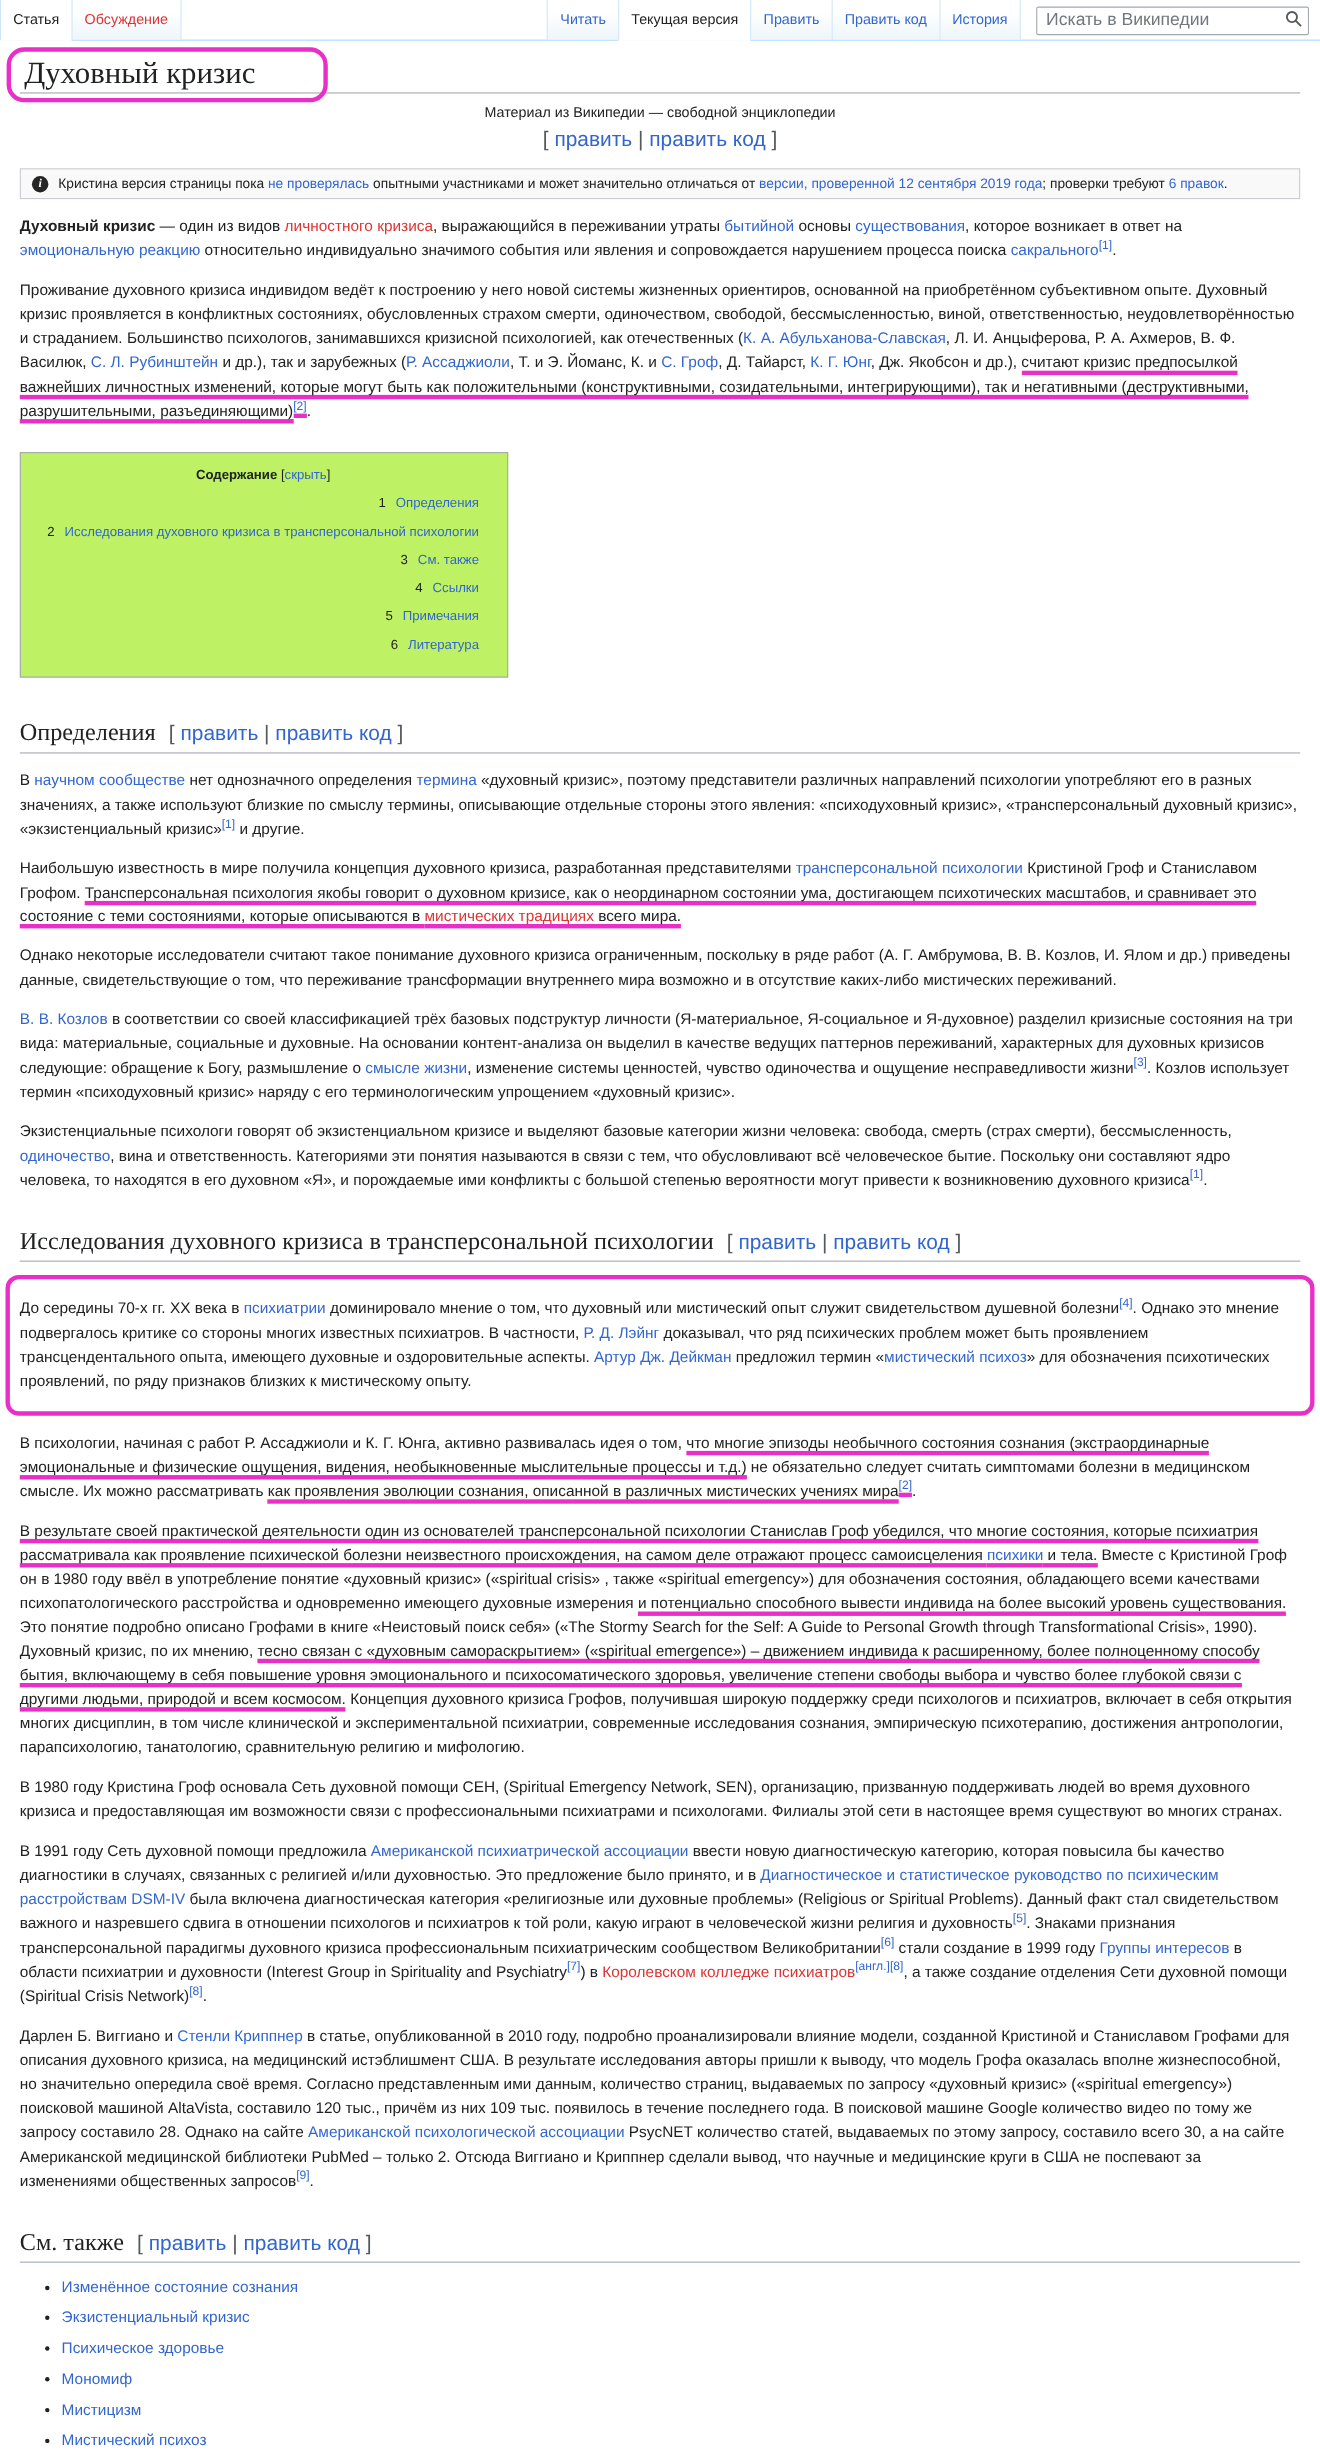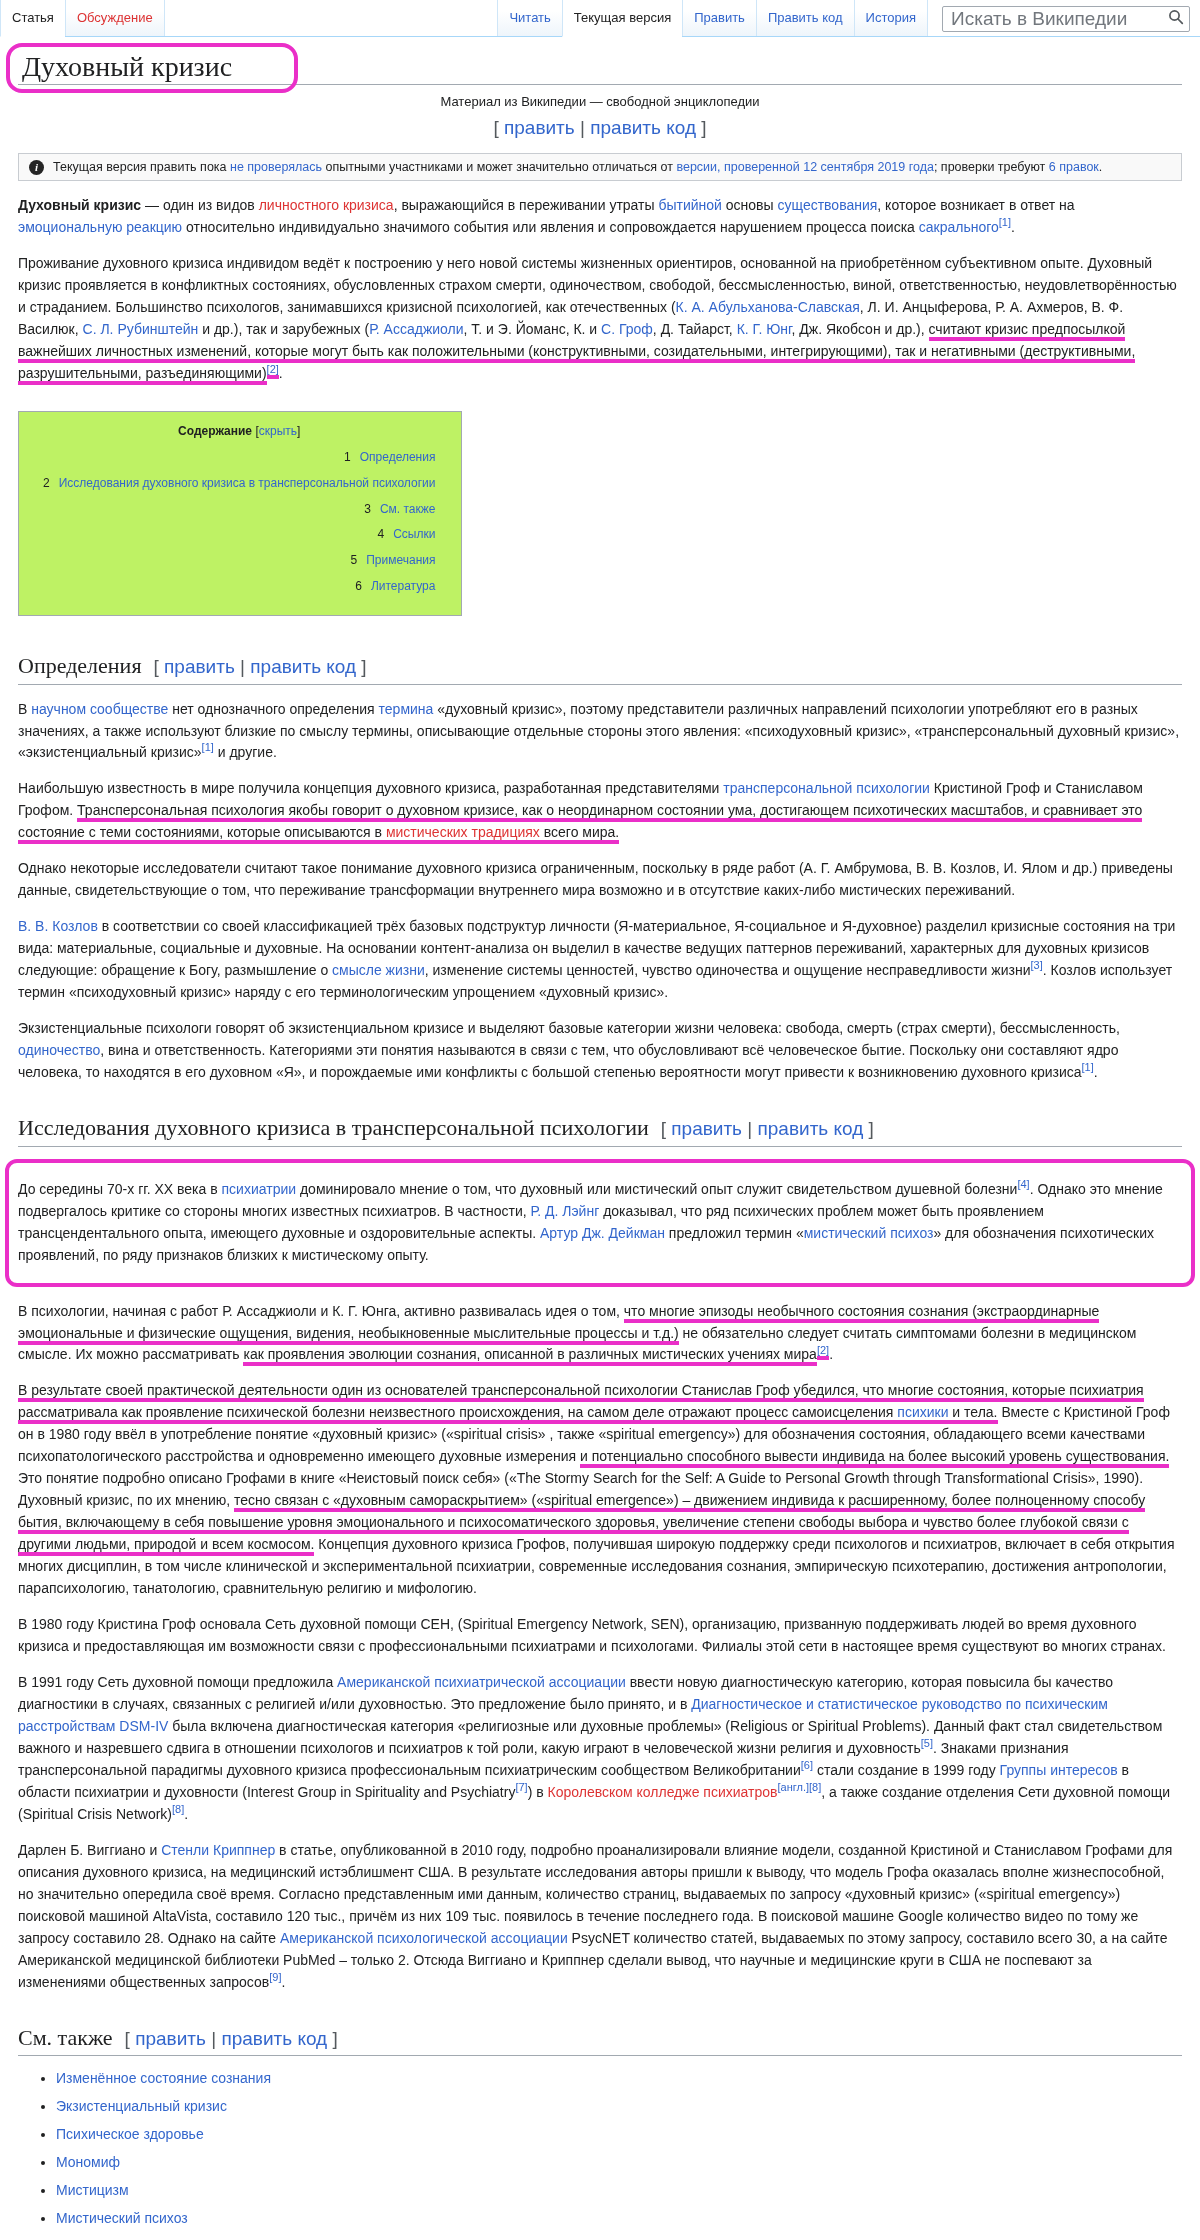--- a/index.html
+++ b/index.html
@@ -18,21 +18,21 @@
   .tabs{display:flex;align-items:flex-end;text-align:center;}
   .tab{font-size:13px;padding:8px 11px 8px;color:var(--link);cursor:pointer;white-space:nowrap;
     background:linear-gradient(to bottom,#ffffff 30%,#eef5fb 100%);
     border-left:1px solid #cfe6f8;}
   .tabs .tab:last-child{border-right:1px solid #cfe6f8;}
   .tab.active{background:#fff;color:#222;border-bottom:1px solid #fff;margin-bottom:-1px;}
   .tab.red-tab{color:var(--red);}
   .right-cluster{display:flex;align-items:flex-end;}
   .search-box{position:relative;margin:0 10px 4px 14px;}
   .search-box input{width:208px;height:22px;border:1px solid #a2a9b1;border-radius:2px;
-    padding:1px 30px 1px 8px;font-size:19px;color:#202122;outline:none;
+    padding:1px 30px 1px 8px;font-size:16px;color:#202122;outline:none;
     font-family:"Liberation Sans","DejaVu Sans",sans-serif;}
   .search-box input::placeholder{color:#72777d;}
   .search-icon{position:absolute;right:6px;top:3px;width:16px;height:16px;cursor:pointer;}
   
   .content{padding:0 18px;}
   .title-wrap{border-bottom:1px solid var(--rule);padding-top:6px;}
   .annot{border:4px solid var(--annot);}
   .annot-title{display:inline-block;border-radius:16px;padding:2px 62px 5px 12px;
     margin-left:-12px;margin-bottom:-9px;position:relative;}
   h1{display:inline;font-family:"Liberation Serif","DejaVu Serif",serif;
@@ -111,21 +111,21 @@
       <span>[</span>
       <span class="lnk">править</span>
       <span>|</span>
       <span class="lnk">править код</span>
       <span>]</span>
     </span>
   </div>
 
   <div class="notice">
     <span class="info-icon">i</span>
-    <span><span>Текущая версия править пока </span><span class="lnk">не проверялась</span><span> опытными участниками и может значительно отличаться от </span><span class="lnk">версии, проверенной 12 сентября 2019 года</span><span>; проверки требуют </span><span class="lnk">6 правок</span><span>.</span></span>
+    <span><span>Кристина версия страницы пока </span><span class="lnk">не проверялась</span><span> опытными участниками и может значительно отличаться от </span><span class="lnk">версии, проверенной 12 сентября 2019 года</span><span>; проверки требуют </span><span class="lnk">6 правок</span><span>.</span></span>
   </div>
 
   <div id="article"><div class="para"><span class="bold">Духовный кризис</span><span> — один из видов </span><span class="red">личностного кризиса</span><span>, выражающийся в переживании утраты </span><span class="lnk">бытийной</span><span> основы </span><span class="lnk">существования</span><span>, которое возникает в ответ на </span><span class="lnk">эмоциональную реакцию</span><span> относительно индивидуально значимого события или явления и сопровождается нарушением процесса поиска </span><span class="lnk">сакрального</span><sup class="supref">[1]</sup><span>.</span></div><div class="para"><span>Проживание духовного кризиса индивидом ведёт к построению у него новой системы жизненных ориентиров, основанной на приобретённом субъективном опыте. Духовный кризис проявляется в конфликтных состояниях, обусловленных страхом смерти, одиночеством, свободой, бессмысленностью, виной, ответственностью, неудовлетворённостью и страданием. Большинство психологов, занимавшихся кризисной психологией, как отечественных (</span><span class="lnk">К. А. Абульханова-Славская</span><span>, Л. И. Анцыферова, Р. А. Ахмеров, В. Ф. Василюк, </span><span class="lnk">С. Л. Рубинштейн</span><span> и др.), так и зарубежных (</span><span class="lnk">Р. Ассаджиоли</span><span>, Т. и Э. Йоманс, К. и </span><span class="lnk">С. Гроф</span><span>, Д. Тайарст, </span><span class="lnk">К. Г. Юнг</span><span>, Дж. Якобсон и др.), </span><span class="hl">считают кризис предпосылкой важнейших личностных изменений, которые могут быть как положительными (конструктивными, созидательными, интегрирующими), так и негативными (деструктивными, разрушительными, разъединяющими)</span><sup class="supref hl">[2]</sup><span>.</span></div><div class="toc"><div class="toc-title"><span class="bold">Содержание</span> <span>[<span class="lnk">скрыть</span>]</span></div><ul>
           <li><span class="n">1</span><span class="lnk">Определения</span></li>
           <li><span class="n">2</span><span class="lnk">Исследования духовного кризиса в трансперсональной психологии</span></li>
           <li><span class="n">3</span><span class="lnk">См. также</span></li>
           <li><span class="n">4</span><span class="lnk">Ссылки</span></li>
           <li><span class="n">5</span><span class="lnk">Примечания</span></li>
           <li><span class="n">6</span><span class="lnk">Литература</span></li>
         </ul></div><h2><span>Определения</span><span class="editsection"><span>[ </span><span class="lnk">править</span><span> | </span><span class="lnk">править код</span><span> ]</span></span></h2><div class="para"><span>В </span><span class="lnk">научном сообществе</span><span> нет однозначного определения </span><span class="lnk">термина</span><span> «духовный кризис», поэтому представители различных направлений психологии употребляют его в разных значениях, а также используют близкие по смыслу термины, описывающие отдельные стороны этого явления: «психодуховный кризис», «трансперсональный духовный кризис», «экзистенциальный кризис»</span><sup class="supref">[1]</sup><span> и другие.</span></div><div class="para"><span>Наибольшую известность в мире получила концепция духовного кризиса, разработанная представителями </span><span class="lnk">трансперсональной психологии</span><span> Кристиной Гроф и Станиславом Грофом. </span><span class="hl">Трансперсональная психология якобы говорит о духовном кризисе, как о неординарном состоянии ума, достигающем психотических масштабов, и сравнивает это состояние с теми состояниями, которые описываются в </span><span class="red hl">мистических традициях</span><span class="hl"> всего мира.</span></div><div class="para"><span>Однако некоторые исследователи считают такое понимание духовного кризиса ограниченным, поскольку в ряде работ (А. Г. Амбрумова, В. В. Козлов, И. Ялом и др.) приведены данные, свидетельствующие о том, что переживание трансформации внутреннего мира возможно и в отсутствие каких-либо мистических переживаний.</span></div><div class="para"><span class="lnk">В. В. Козлов</span><span> в соответствии со своей классификацией трёх базовых подструктур личности (Я-материальное, Я-социальное и Я-духовное) разделил кризисные состояния на три вида: материальные, социальные и духовные. На основании контент-анализа он выделил в качестве ведущих паттернов переживаний, характерных для духовных кризисов следующие: обращение к Богу, размышление о </span><span class="lnk">смысле жизни</span><span>, изменение системы ценностей, чувство одиночества и ощущение несправедливости жизни</span><sup class="supref">[3]</sup><span>. Козлов использует термин «психодуховный кризис» наряду с его терминологическим упрощением «духовный кризис».</span></div><div class="para"><span>Экзистенциальные психологи говорят об экзистенциальном кризисе и выделяют базовые категории жизни человека: свобода, смерть (страх смерти), бессмысленность, </span><span class="lnk">одиночество</span><span>, вина и ответственность. Категориями эти понятия называются в связи с тем, что обусловливают всё человеческое бытие. Поскольку они составляют ядро человека, то находятся в его духовном «Я», и порождаемые ими конфликты с большой степенью вероятности могут привести к возникновению духовного кризиса</span><sup class="supref">[1]</sup><span>.</span></div><h2><span>Исследования духовного кризиса в трансперсональной психологии</span><span class="editsection"><span>[ </span><span class="lnk">править</span><span> | </span><span class="lnk">править код</span><span> ]</span></span></h2><div class="para boxed"><span>До середины 70-х гг. XX века в </span><span class="lnk">психиатрии</span><span> доминировало мнение о том, что духовный или мистический опыт служит свидетельством душевной болезни</span><sup class="supref">[4]</sup><span>. Однако это мнение подвергалось критике со стороны многих известных психиатров. В частности, </span><span class="lnk">Р. Д. Лэйнг</span><span> доказывал, что ряд психических проблем может быть проявлением трансцендентального опыта, имеющего духовные и оздоровительные аспекты. </span><span class="lnk">Артур Дж. Дейкман</span><span> предложил термин «</span><span class="lnk">мистический психоз</span><span>» для обозначения психотических проявлений, по ряду признаков близких к мистическому опыту.</span></div><div class="para"><span>В психологии, начиная с работ Р. Ассаджиоли и К. Г. Юнга, активно развивалась идея о том, </span><span class="hl">что многие эпизоды необычного состояния сознания (экстраординарные эмоциональные и физические ощущения, видения, необыкновенные мыслительные процессы и т.д.)</span><span> не обязательно следует считать симптомами болезни в медицинском смысле. Их можно рассматривать </span><span class="hl">как проявления эволюции сознания, описанной в различных мистических учениях мира</span><sup class="supref hl">[2]</sup><span>.</span></div><div class="para"><span class="hl">В результате своей практической деятельности один из основателей трансперсональной психологии Станислав Гроф убедился, что многие состояния, которые психиатрия рассматривала как проявление психической болезни неизвестного происхождения, на самом деле отражают процесс самоисцеления </span><span class="lnk hl">психики</span><span class="hl"> и тела.</span><span> Вместе с Кристиной Гроф он в 1980 году ввёл в употребление понятие «духовный кризис» («spiritual crisis» , также «spiritual emergency») для обозначения состояния, обладающего всеми качествами психопатологического расстройства и одновременно имеющего духовные измерения </span><span class="hl">и потенциально способного вывести индивида на более высокий уровень существования.</span><span> Это понятие подробно описано Грофами в книге «Неистовый поиск себя» («The Stormy Search for the Self: A Guide to Personal Growth through Transformational Crisis», 1990). Духовный кризис, по их мнению, </span><span class="hl">тесно связан с «духовным самораскрытием» («spiritual emergence») – движением индивида к расширенному, более полноценному способу бытия, включающему в себя повышение уровня эмоционального и психосоматического здоровья, увеличение степени свободы выбора и чувство более глубокой связи с другими людьми, природой и всем космосом.</span><span> Концепция духовного кризиса Грофов, получившая широкую поддержку среди психологов и психиатров, включает в себя открытия многих дисциплин, в том числе клинической и экспериментальной психиатрии, современные исследования сознания, эмпирическую психотерапию, достижения антропологии, парапсихологию, танатологию, сравнительную религию и мифологию.</span></div><div class="para"><span>В 1980 году Кристина Гроф основала Сеть духовной помощи СЕН, (Spiritual Emergency Network, SEN), организацию, призванную поддерживать людей во время духовного кризиса и предоставляющая им возможности связи с профессиональными психиатрами и психологами. Филиалы этой сети в настоящее время существуют во многих странах.</span></div><div class="para"><span>В 1991 году Сеть духовной помощи предложила </span><span class="lnk">Американской психиатрической ассоциации</span><span> ввести новую диагностическую категорию, которая повысила бы качество диагностики в случаях, связанных с религией и/или духовностью. Это предложение было принято, и в </span><span class="lnk">Диагностическое и статистическое руководство по психическим расстройствам DSM-IV</span><span> была включена диагностическая категория «религиозные или духовные проблемы» (Religious or Spiritual Problems). Данный факт стал свидетельством важного и назревшего сдвига в отношении психологов и психиатров к той роли, какую играют в человеческой жизни религия и духовность</span><sup class="supref">[5]</sup><span>. Знаками признания трансперсональной парадигмы духовного кризиса профессиональным психиатрическим сообществом Великобритании</span><sup class="supref">[6]</sup><span> стали создание в 1999 году </span><span class="lnk">Группы интересов</span><span> в области психиатрии и духовности (Interest Group in Spirituality and Psychiatry</span><sup class="supref">[7]</sup><span>) в </span><span class="red">Королевском колледже психиатров</span><sup class="supref">[англ.]</sup><sup class="supref">[8]</sup><span>, а также создание отделения Сети духовной помощи (Spiritual Crisis Network)</span><sup class="supref">[8]</sup><span>.</span></div><div class="para"><span>Дарлен Б. Виггиано и </span><span class="lnk">Стенли Криппнер</span><span> в статье, опубликованной в 2010 году, подробно проанализировали влияние модели, созданной Кристиной и Станиславом Грофами для описания духовного кризиса, на медицинский истэблишмент США. В результате исследования авторы пришли к выводу, что модель Грофа оказалась вполне жизнеспособной, но значительно опередила своё время. Согласно представленным ими данным, количество страниц, выдаваемых по запросу «духовный кризис» («spiritual emergency») поисковой машиной AltaVista, составило 120 тыс., причём из них 109 тыс. появилось в течение последнего года. В поисковой машине Google количество видео по тому же запросу составило 28. Однако на сайте </span><span class="lnk">Американской психологической ассоциации</span><span> PsycNET количество статей, выдаваемых по этому запросу, составило всего 30, а на сайте Американской медицинской библиотеки PubMed – только 2. Отсюда Виггиано и Криппнер сделали вывод, что научные и медицинские круги в США не поспевают за изменениями общественных запросов</span><sup class="supref">[9]</sup><span>.</span></div><h2><span>См. также</span><span class="editsection"><span>[ </span><span class="lnk">править</span><span> | </span><span class="lnk">править код</span><span> ]</span></span></h2><ul class="wiki-list">

